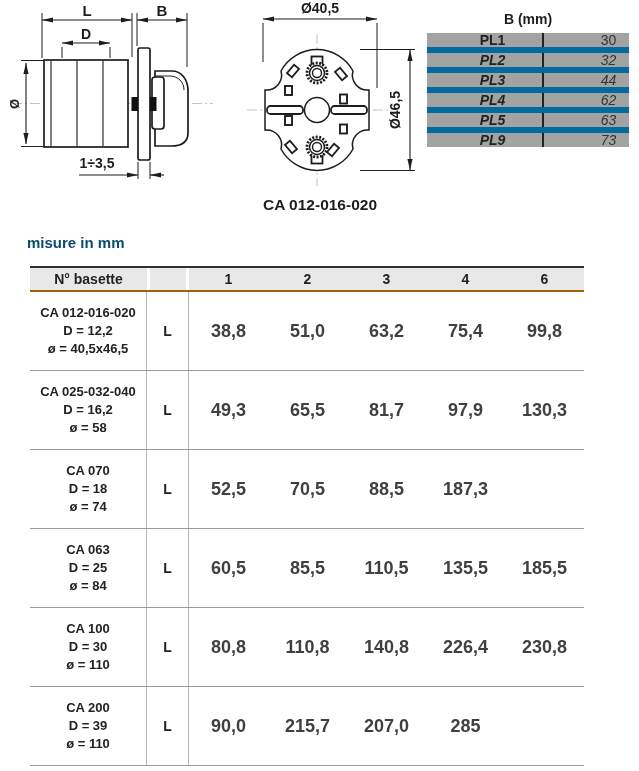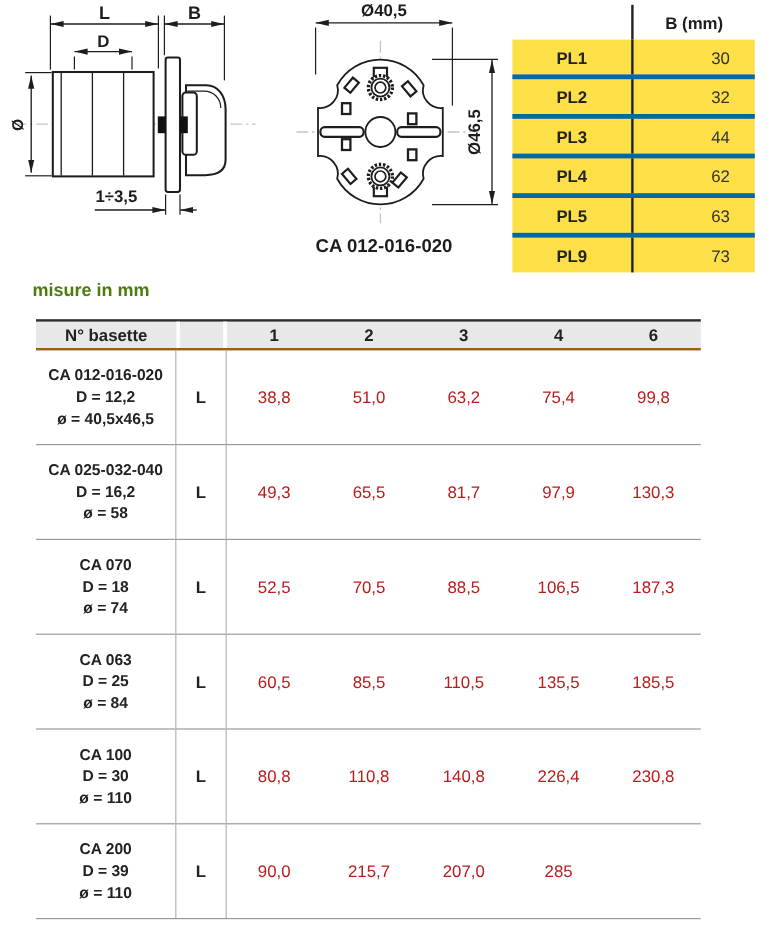--- a/index.html
+++ b/index.html
@@ -2,52 +2,52 @@
 <html><head>
 <meta charset="utf-8">
 <style>
   html,body{margin:0;padding:0;background:#fff;}
   .page{position:relative;width:639px;height:771px;background:#fff;overflow:hidden;
         font-family:"Liberation Sans","DejaVu Sans",sans-serif;color:#222;}
   svg text{font-family:"Liberation Sans","DejaVu Sans",sans-serif;fill:#1d1d1d;}
 
   
   .pl-table{position:absolute;left:427px;top:4px;width:202px;}
-  .pl-head{display:flex;height:29px;}
+  .pl-head{display:flex;height:29px;flex-direction:column;}
   .pl-head .pl-c1{width:99px;border-right:2px solid #222;}
   .pl-head .pl-c2{flex:1;display:flex;align-items:center;justify-content:center;
                   font-size:14px;font-weight:700;color:#1d1d1d;}
-  .pl-row{display:flex;height:29px;background:#fde047;}
-  .pl-row + .pl-row{border-top:4px solid #0369a1;}
+  .pl-row{display:flex;height:14px;background:#a3a3a3;padding-left:16px;}
+  .pl-row + .pl-row{border-top:6px solid #0369a1;font-style:italic;}
   .pl-row .pl-c1{width:99px;border-right:2px solid #222;display:flex;align-items:center;
                  justify-content:center;font-size:14px;font-weight:700;color:#222;}
   .pl-row .pl-c2{flex:1;display:flex;align-items:center;justify-content:center;
                  font-size:14px;font-weight:500;color:#333;margin-left:44px;}
 
   
-  .note{position:absolute;left:27px;top:234px;font-size:15px;font-weight:700;color:#4d7c0f;}
+  .note{position:absolute;left:27px;top:234px;font-size:15px;font-weight:700;color:#0c4a6e;}
 
   
   .mtable{position:absolute;left:30px;top:266px;width:554px;}
   .mhead{display:flex;height:22px;background:#e8e8e8;border-top:2px solid #2f2f2f;
          border-bottom:2px solid #a16207;box-sizing:border-box;height:26px;}
   .mhead>div{display:flex;align-items:center;justify-content:center;
              font-size:14px;font-weight:700;color:#222;}
   .mh-name{width:117px;}
   .mh-l{width:42px;border-left:3px solid #fff;border-right:3px solid #fff;box-sizing:border-box;}
   .mh-v{width:79px;}
   .mrow{display:flex;height:79px;border-bottom:1px solid #9b9b9b;box-sizing:border-box;}
   .mc-name{width:117px;border-right:1px solid #b5b5b5;box-sizing:border-box;
            display:flex;flex-direction:column;align-items:center;justify-content:center;
            font-size:13px;font-weight:700;color:#222;line-height:18px;text-align:center;}
   .mc-l{width:42px;border-right:1px solid #b5b5b5;box-sizing:border-box;
         display:flex;align-items:center;justify-content:center;
         font-size:14px;font-weight:700;color:#222;}
   .mc-v{width:79px;display:flex;align-items:center;justify-content:center;
-        font-size:14px;font-weight:400;color:#b91c1c;}
+        font-size:18px;font-weight:700;color:#404040;}
 </style>
 </head>
 <body>
 
 <div class="page">
 
   <svg style="position:absolute;left:0;top:0;" width="639" height="230" viewBox="0 0 639 230">
     <defs>
       <marker id="ah" viewBox="0 0 11 6" refX="11" refY="3" markerWidth="11" markerHeight="6" markerUnits="userSpaceOnUse" orient="auto-start-reverse">
         <path d="M11,3 L0,0.4 L0,5.6 Z" fill="#1d1d1d"></path>
@@ -225,21 +225,20 @@
     <div class="mrow">
       <div class="mc-name">
         <div>CA 070</div>
         <div>D = 18</div>
         <div>ø = 74</div>
       </div>
       <div class="mc-l">L</div>
       <div class="mc-v">52,5</div>
       <div class="mc-v">70,5</div>
       <div class="mc-v">88,5</div>
-      <div class="mc-v">106,5</div>
       <div class="mc-v">187,3</div>
     </div>
 
     <div class="mrow">
       <div class="mc-name">
         <div>CA 063</div>
         <div>D = 25</div>
         <div>ø = 84</div>
       </div>
       <div class="mc-l">L</div>

